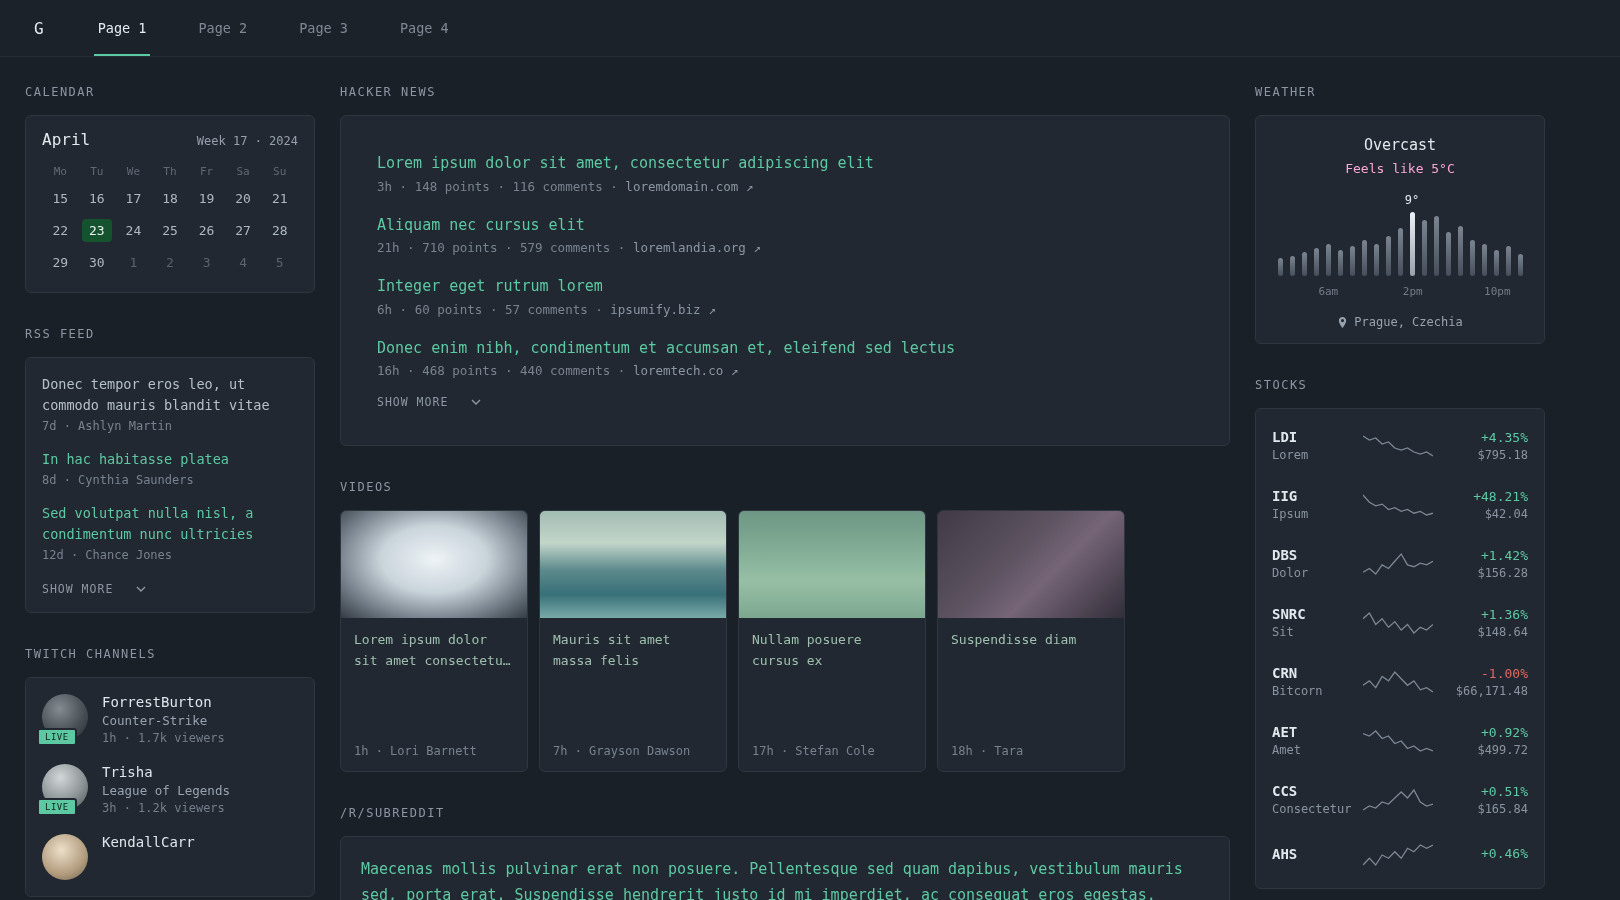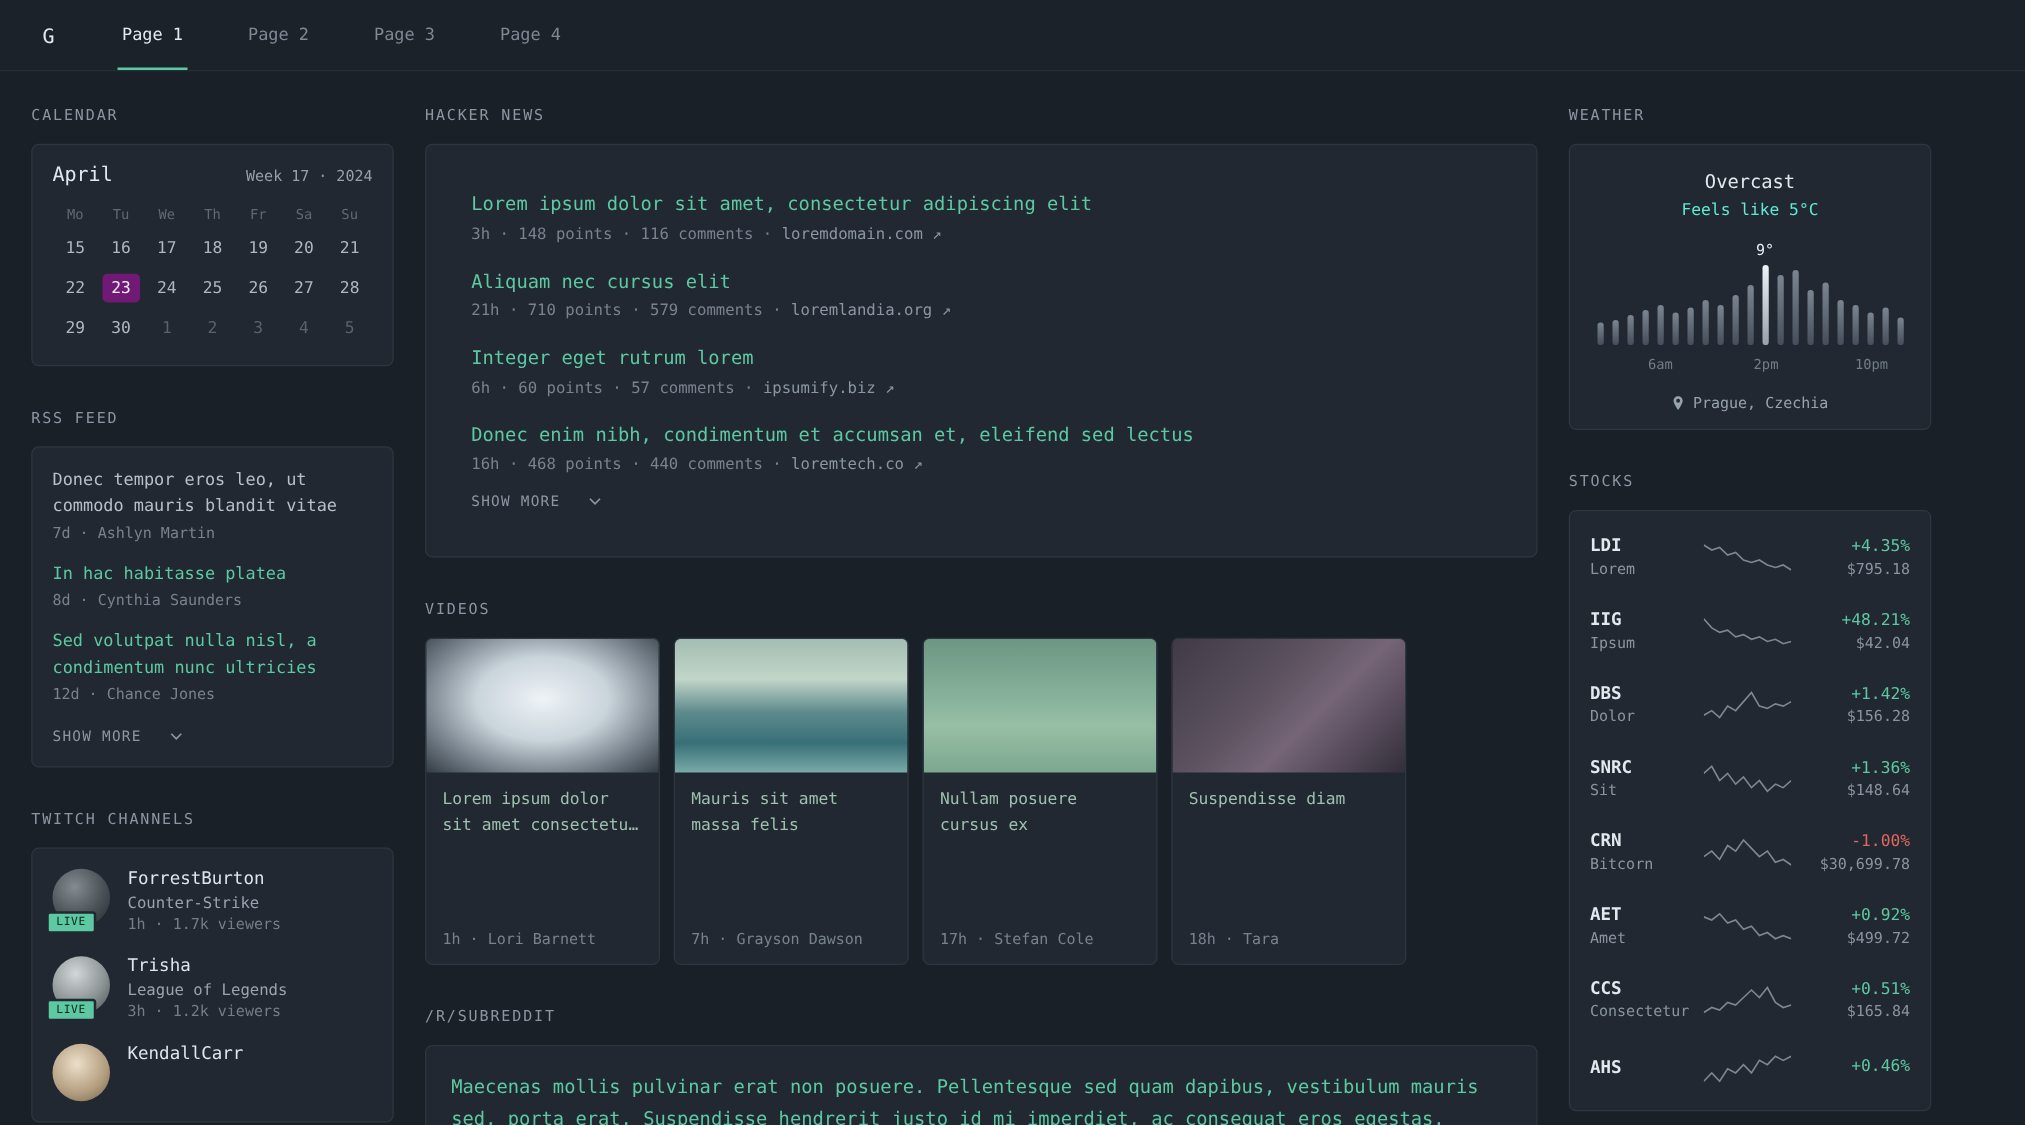--- a/index.html
+++ b/index.html
@@ -29,21 +29,21 @@
 
   
   .calendar-card{padding:14px 16px 18px;}
   .cal-head{display:flex;justify-content:space-between;align-items:baseline;margin-bottom:16px;}
   .cal-month{font-size:16px;color:#e2e8ee;}
   .cal-week{font-size:12px;color:#96a0ac;}
   .cal-grid{display:grid;grid-template-columns:repeat(7,1fr);text-align:center;row-gap:9px;}
   .cal-grid.dow{color:#5f6975;font-size:11px;margin-bottom:9px;}
   .cal-cell{font-size:13px;color:#aeb8c3;line-height:23px;}
   .cal-cell.dim{color:#59636f;}
-  .cal-cell.selected{background:#701a75;border-radius:4px;color:#eef2f6;width:30px;margin:0 auto;}
+  .cal-cell.selected{background:#14532d;border-radius:4px;color:#eef2f6;width:30px;margin:0 auto;}
 
   
   .rss-card{padding:16px;}
   .rss-item{margin-bottom:16px;}
   .rss-title{font-size:13.5px;line-height:1.55;color:var(--accent);cursor:pointer;display:block;}
   .rss-title.read{color:#b6c0ca;}
   .rss-meta{font-size:12px;color:#78828e;margin-top:3px;}
   .show-more{display:inline-flex;align-items:center;gap:23px;font-size:11.5px;letter-spacing:1px;color:#8d97a3;cursor:pointer;}
   .rss-card .show-more{margin-top:4px;}
   .chev{width:10px;height:6px;fill:none;stroke:currentColor;stroke-width:1.4;}
@@ -83,21 +83,21 @@
   .video-body{padding:12px 13px 13px;display:flex;flex-direction:column;flex:1;}
   .video-title{font-size:13px;line-height:1.6;color:#9fc0af;}
   .video-meta{margin-top:auto;font-size:12px;color:#78828e;white-space:nowrap;}
 
   .sub-card{padding:20px;}
   .sub-title{font-size:15px;line-height:1.7;color:var(--accent);cursor:pointer;display:block;}
 
   
   .weather-card{padding:20px 16px 14px;text-align:center;}
   .w-cond{font-size:15px;color:#e2e8ee;}
-  .w-feels{font-size:13px;color:#5eead4;margin-top:7px;}
+  .w-feels{font-size:13px;color:#f9a8d4;margin-top:7px;}
   .w-chart{margin-top:28px;}
   .w-bars{display:flex;align-items:flex-end;justify-content:center;gap:7px;height:72px;}
   .wbar{width:5px;border-radius:3px;background:linear-gradient(180deg,#7b8592 0%,#454e5a 100%);position:relative;}
   .wbar.current{background:linear-gradient(180deg,#eef2f6 0%,#97a1ab 100%);}
   .wbar-label{position:absolute;top:-19px;left:50%;transform:translateX(-50%);font-size:12px;color:#e6ebf1;}
   .w-hours{position:relative;height:15px;margin-top:9px;font-size:11px;color:#727c88;}
   .w-hours span{position:absolute;transform:translateX(-50%);}
   .w-hours span:nth-child(1){left:22%;}
   .w-hours span:nth-child(2){left:55%;}
   .w-hours span:nth-child(3){left:88%;}
@@ -451,21 +451,21 @@
             <div class="stock-ticker">CRN</div>
             <div class="stock-name">Bitcorn</div>
           </div>
           <div class="stock-mid">
             <svg class="sparkline" viewBox="0 0 70 26">
                 <polyline points="0.0,16.3 6.4,11.9 12.7,18.6 19.1,7.4 25.5,11.9 31.8,3.0 38.2,9.7 44.5,16.3 50.9,11.9 57.3,20.8 63.6,18.6 70.0,23.0"></polyline>
               </svg>
           </div>
           <div class="stock-right">
             <div class="stock-change neg">-1.00%</div>
-            <div class="stock-price">$30,699.78</div>
+            <div class="stock-price">$66,171.48</div>
           </div>
         </div>
 
         <div class="stock-row">
           <div class="stock-left">
             <div class="stock-ticker">AET</div>
             <div class="stock-name">Amet</div>
           </div>
           <div class="stock-mid">
             <svg class="sparkline" viewBox="0 0 70 26">

